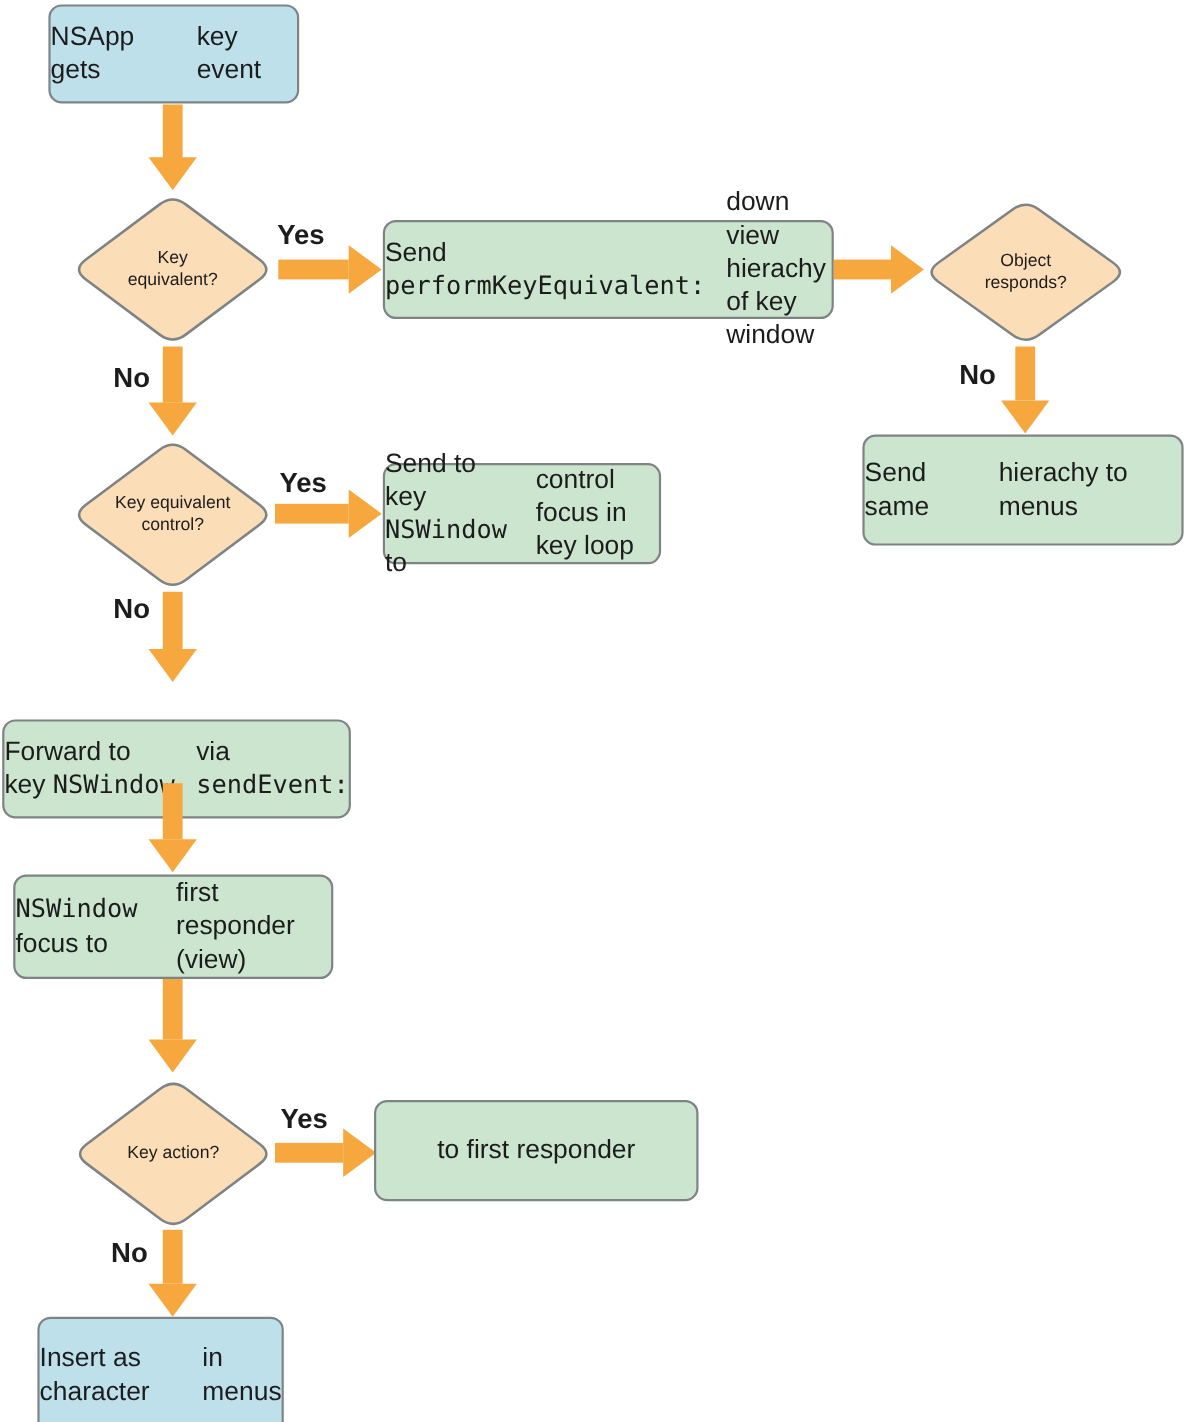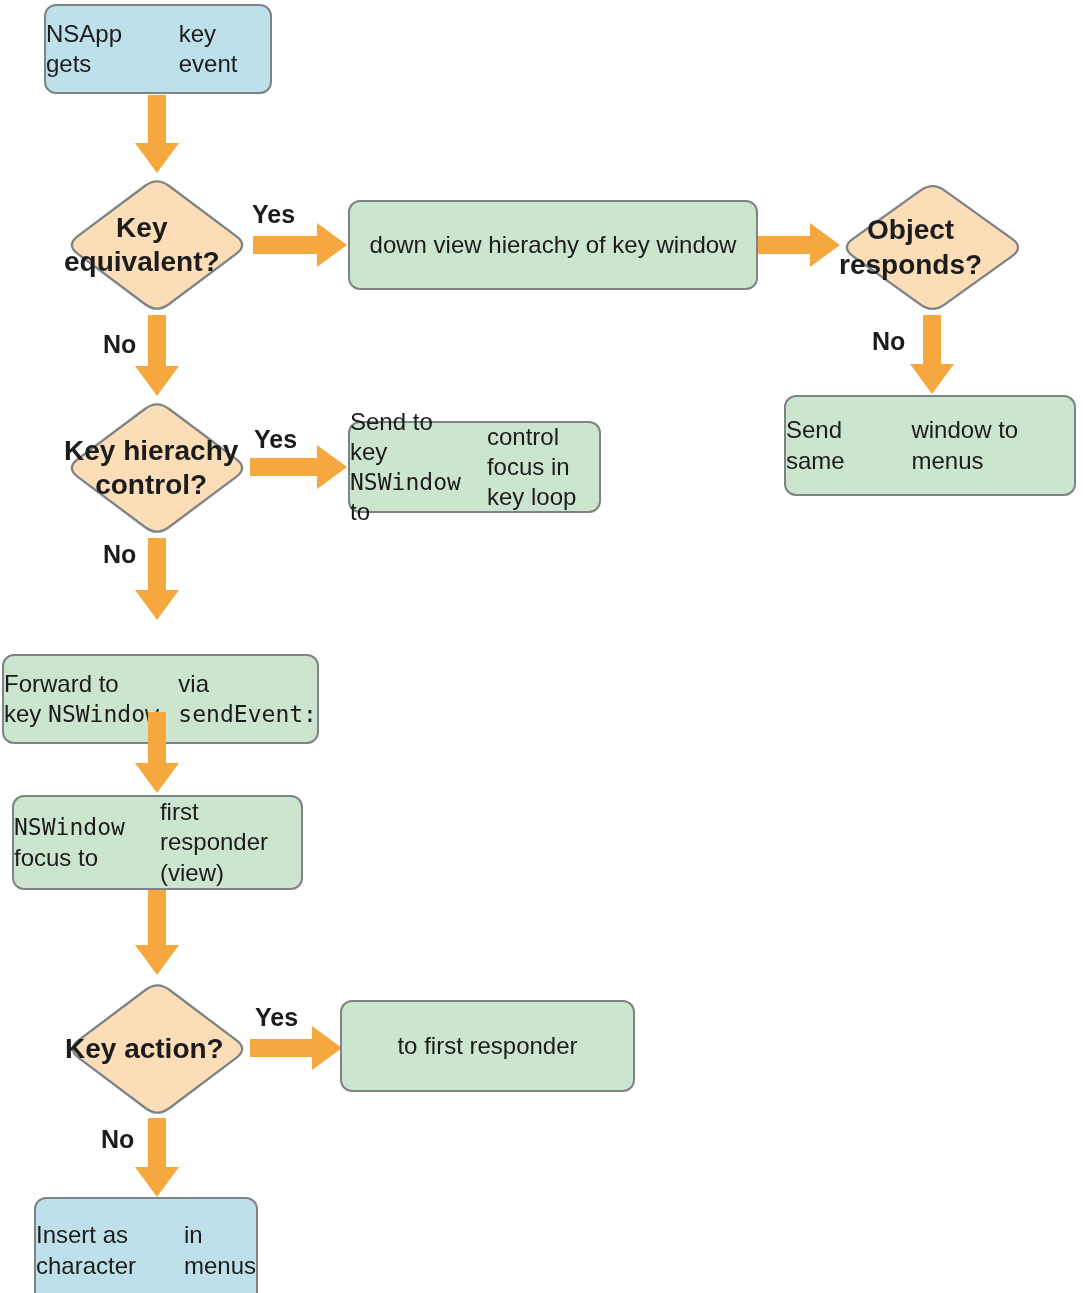--- a/index.html
+++ b/index.html
@@ -17,22 +17,22 @@
   }
   .box{
     position:absolute;display:flex;justify-content:center;align-items:center;
     border:2px solid var(--border-gray);border-radius:12px;
     font-size:24px;line-height:1.26;text-align:left;box-sizing:border-box;gap:19px;
   }
   .box.blue{background:var(--box-blue);}
   .box.green{background:var(--box-green);}
   .mono{font-family:"DejaVu Sans Mono", monospace;font-size:0.96em;}
   .diamond{
-    position:absolute;display:flex;align-items:center;
-    text-align:center;font-size:28px;line-height:1.22;font-weight:bold;
+    position:absolute;display:flex;align-items:center;justify-content:center;
+    text-align:center;font-size:16px;line-height:1.22;
   }
   .diamond svg{position:absolute;left:0;top:0;width:100%;height:100%;}
   .dtext{position:relative;}
   .lbl{position:absolute;font-weight:bold;font-size:25px;}
   .shaft{position:absolute;background:var(--arrow-orange);}
   .head{position:absolute;width:0;height:0;}
   .head.down{border-left:22px solid transparent;border-right:22px solid transparent;border-top:30px solid var(--arrow-orange);}
   .head.right{border-top:22px solid transparent;border-bottom:22px solid transparent;border-left:30px solid var(--arrow-orange);}
 </style>
 </head>
@@ -56,20 +56,21 @@
       <div>Key</div>
       <div>equivalent?</div>
     </div>
   </div>
 
   <div class="lbl" style="left:252px;top:200px">Yes</div>
   <div class="shaft" style="left:253px;top:236px;width:64px;height:18px"></div>
   <div class="head right" style="left:317px;top:223px"></div>
 
   <div class="box green" style="left:348px;top:200px;width:410px;height:90px">
+    <div><span>Send </span><span class="mono">performKeyEquivalent:</span></div>
     <div>down view hierachy of key window</div>
   </div>
 
   <div class="shaft" style="left:758px;top:236px;width:52px;height:18px"></div>
   <div class="head right" style="left:810px;top:223px"></div>
 
   <div class="diamond" style="left:839px;top:180px;width:187px;height:135px">
     <svg viewBox="0 0 190 144" preserveAspectRatio="none">
       <path d="M 82.9 11.1 Q 95 2 107.1 11.1 L 175.9 62.9 Q 188 72 175.9 81.1 L 107.1 132.9 Q 95 142 82.9 132.9 L 14.1 81.1 Q 2 72 14.1 62.9 Z" fill="var(--diamond-peach)" stroke="var(--border-gray)" stroke-width="2.4"></path>
     </svg>
@@ -78,33 +79,33 @@
       <div>responds?</div>
     </div>
   </div>
 
   <div class="lbl" style="left:872px;top:327px">No</div>
   <div class="shaft" style="left:923px;top:315px;width:18px;height:49px"></div>
   <div class="head down" style="left:910px;top:364px"></div>
 
   <div class="box green" style="left:784px;top:395px;width:292px;height:101px">
     <div>Send same</div>
-    <div>window to menus</div>
+    <div>hierachy to menus</div>
   </div>
 
   <div class="lbl" style="left:103px;top:330px">No</div>
   <div class="shaft" style="left:148px;top:315px;width:18px;height:51px"></div>
   <div class="head down" style="left:135px;top:366px"></div>
 
   <div class="diamond" style="left:64px;top:398px;width:186px;height:140px">
     <svg viewBox="0 0 190 144" preserveAspectRatio="none">
       <path d="M 82.9 11.1 Q 95 2 107.1 11.1 L 175.9 62.9 Q 188 72 175.9 81.1 L 107.1 132.9 Q 95 142 82.9 132.9 L 14.1 81.1 Q 2 72 14.1 62.9 Z" fill="var(--diamond-peach)" stroke="var(--border-gray)" stroke-width="2.4"></path>
     </svg>
     <div class="dtext">
-      <div>Key hierachy</div>
+      <div>Key equivalent</div>
       <div>control?</div>
     </div>
   </div>
 
   <div class="lbl" style="left:254px;top:425px">Yes</div>
   <div class="shaft" style="left:250px;top:458px;width:67px;height:18px"></div>
   <div class="head right" style="left:317px;top:445px"></div>
 
   <div class="box green" style="left:348px;top:421px;width:253px;height:92px">
     <div><span>Send to key </span><span class="mono">NSWindow</span><span> to</span></div>

